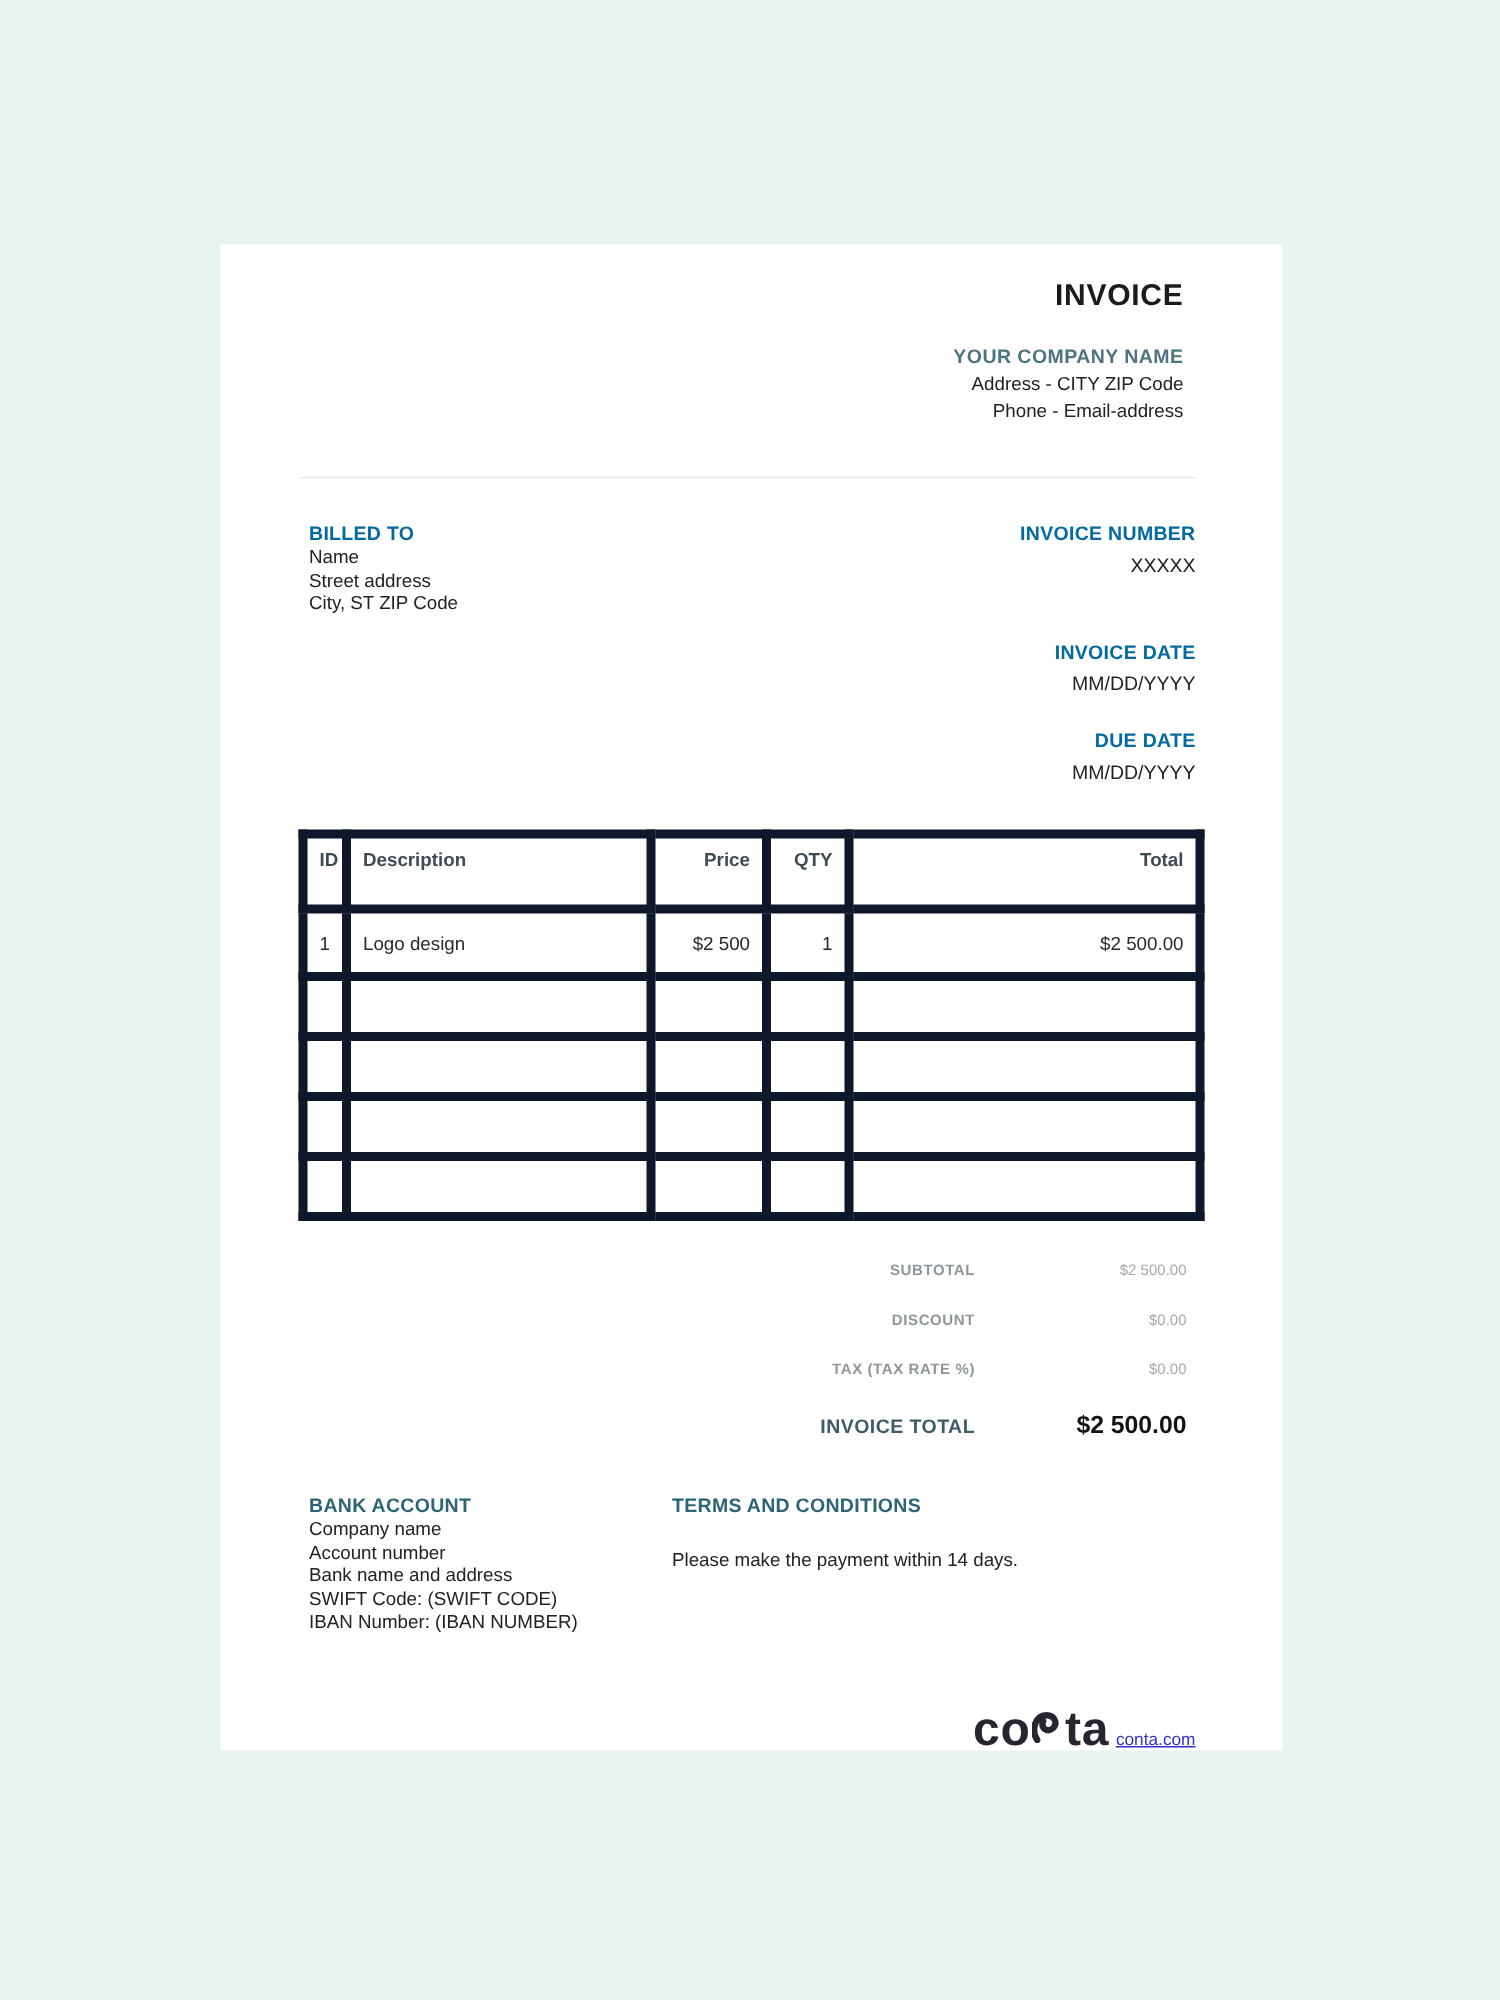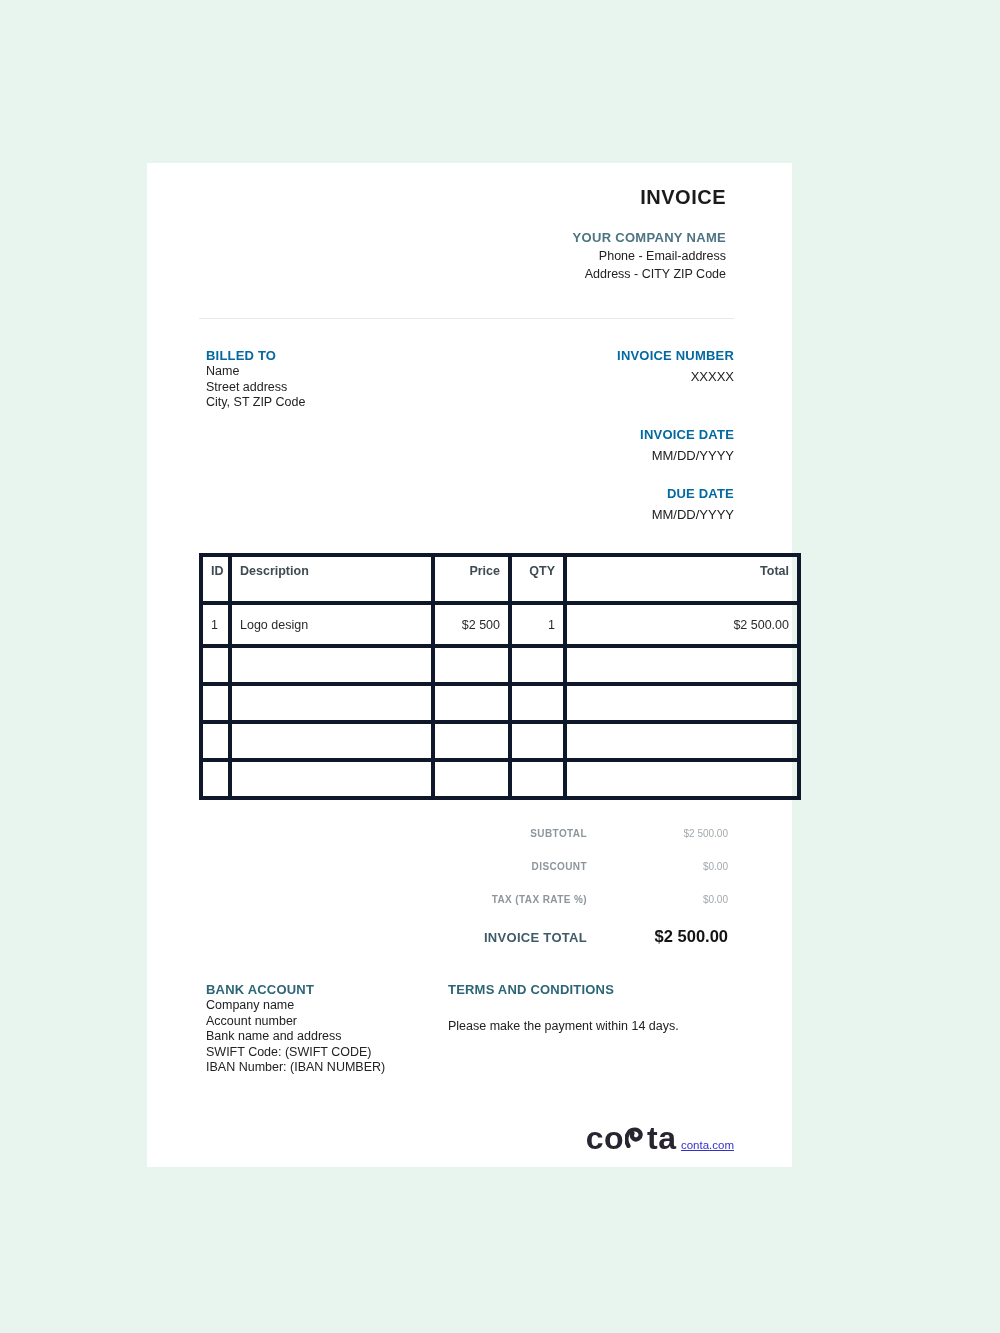--- a/index.html
+++ b/index.html
@@ -5,21 +5,21 @@
   html,body{margin:0;padding:0;}
   body{
     width:1000px;height:1333px;
     background:#e8f5ee;
     font-family:"Liberation Sans", sans-serif;
     position:relative;
     -webkit-font-smoothing:antialiased;
   }
   .paper{
     position:absolute;left:147px;top:163px;
-    width:645px;height:1004px;
+    width:708px;height:1004px;
     background:#ffffff;
   }
   .content{padding:0 58px 0 59px;}
 
   
   .header-block{padding-top:23px;text-align:right;padding-right:8px;}
   .invoice-title{font-size:20px;font-weight:bold;color:#1b1b1b;letter-spacing:.5px;line-height:22px;}
   .company-name{margin-top:22px;font-size:13px;font-weight:bold;color:#4d7482;letter-spacing:.3px;line-height:16px;}
   .header-line{margin-top:2px;font-size:12.5px;color:#222;line-height:16px;}
 
@@ -31,21 +31,21 @@
   .party-line{font-size:12.5px;color:#222;line-height:15.5px;}
   .billed .party-line:first-of-type{margin-top:3px;}
   .meta{text-align:right;}
   .meta-group{line-height:16px;}
   .meta-group.g2{margin-top:42px;text-align:right;}
   .meta-group.g3{margin-top:22px;}
   .meta-value{margin-top:4px;font-size:13px;color:#222;line-height:17px;}
 
   
   table.items{margin-top:30px;margin-left:-7px;border-collapse:collapse;width:598px;table-layout:fixed;}
-  table.items th, table.items td{border:4px solid #0f172a;}
+  table.items th, table.items td{border:6px solid #0f172a;}
   table.items th{
     height:37px;vertical-align:top;padding:7px 8px 0;
     font-size:12.5px;font-weight:bold;color:#3e4b52;text-align:left;
   }
   table.items th.num, table.items td.num{text-align:right;}
   table.items td{font-size:12.5px;color:#2a2a2a;padding:0 8px;height:34px;vertical-align:middle;}
   table.items tr.data-row td{height:39px;}
   .col-id{width:29px;}
   .col-desc{width:203px;}
   .col-price{width:77px;}
@@ -80,22 +80,22 @@
 </style>
 </head>
 <body>
 
 <div class="paper">
   <div class="content">
 
     <div class="header-block">
       <div class="invoice-title">INVOICE</div>
       <div class="company-name">YOUR COMPANY NAME</div>
+      <div class="header-line">Address - CITY ZIP Code</div>
       <div class="header-line">Phone - Email-address</div>
-      <div class="header-line">Address - CITY ZIP Code</div>
     </div>
 
     <hr class="divider">
 
     <div class="parties">
       <div class="billed">
         <div class="section-label">BILLED TO</div>
         <div class="party-line">Name</div>
         <div class="party-line">Street address</div>
         <div class="party-line">City, ST ZIP Code</div>

